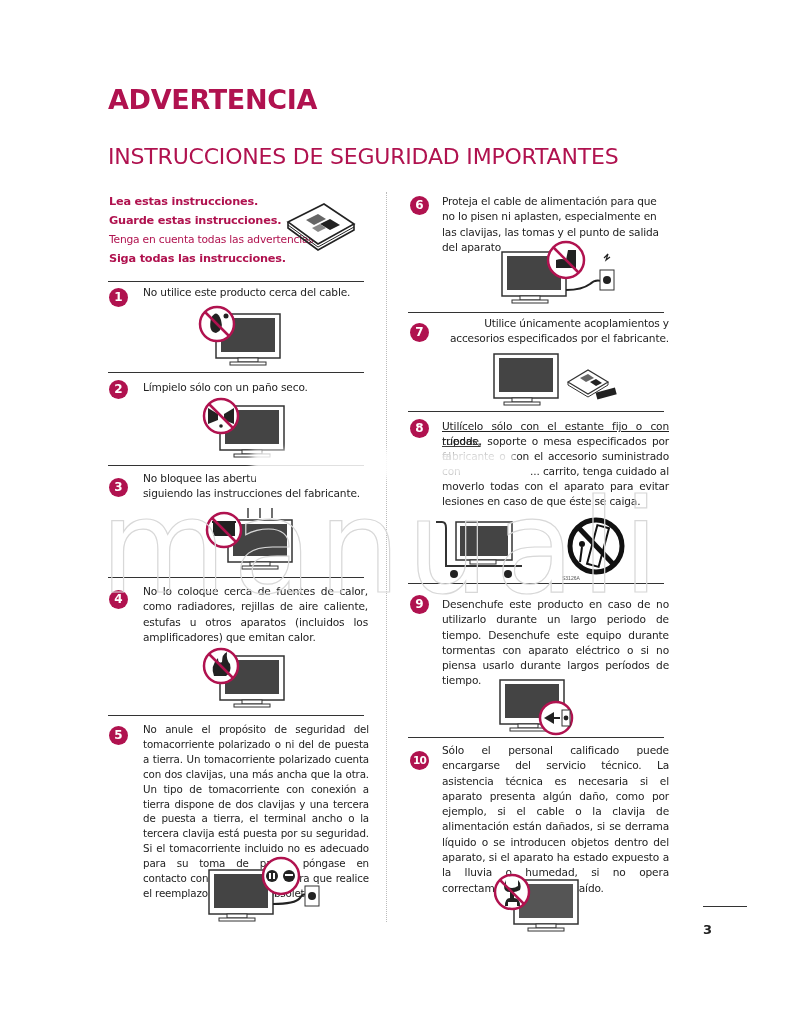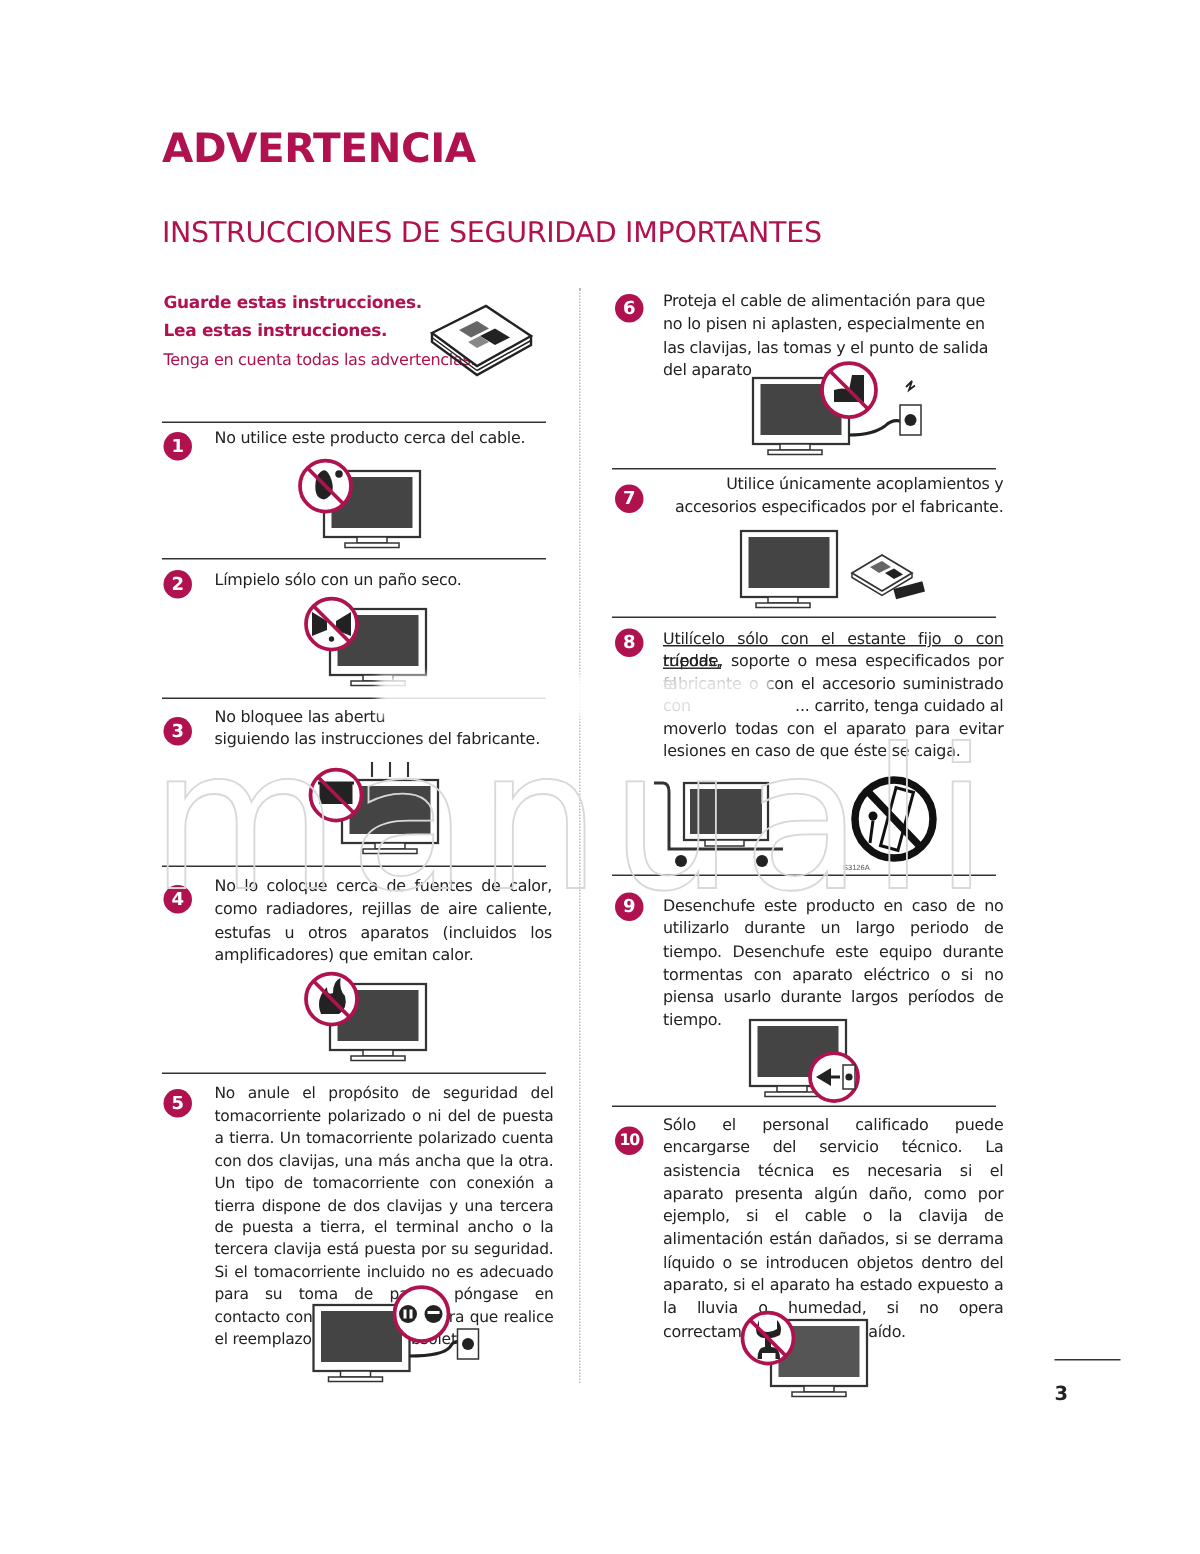--- a/index.html
+++ b/index.html
@@ -3,21 +3,21 @@
 <meta charset="utf-8">
 <style>
   html, body { margin: 0; padding: 0; background: #ffffff; }
   body { width: 800px; height: 1036px; position: relative; overflow: hidden;
          font-family: "DejaVu Sans", sans-serif; color: #222; }
   .page { position: absolute; left: 0; top: 0; width: 728px; height: 1036px; margin-top: 40px; }
 
   .title { position: absolute; left: 108px; top: 44px; margin: 0;
            font-size: 27px; font-weight: bold; color: #b0124f; letter-spacing: -0.3px; }
   .subtitle { position: absolute; left: 108px; top: 104px; margin: 0;
-              font-size: 19px; font-weight: normal; color: #b0124f; letter-spacing: -0.2px; }
+              font-size: 22px; font-weight: normal; color: #b0124f; letter-spacing: -0.2px; }
 
   .intro { position: absolute; left: 109px; top: 152px; width: 200px; }
   .intro div { font-size: 11.3px; font-weight: bold; color: #b0124f; line-height: 19px; white-space: nowrap; letter-spacing: -0.2px; }
   .intro div.thin { font-weight: normal; font-size: 10.7px; }
   .book-icon { position: absolute; left: 284px; top: 160px; width: 72px; height: 52px; }
 
   .col-divider { position: absolute; left: 386px; top: 152px; width: 0; height: 730px;
                  border-left: 1px dotted #bbb; }
 
   .rule { position: absolute; height: 0; border-top: 1.5px solid #333; }
@@ -40,23 +40,24 @@
 </style>
 </head>
 <body>
 
 <div class="page">
 
   <h1 class="title">ADVERTENCIA</h1>
   <h2 class="subtitle">INSTRUCCIONES DE SEGURIDAD IMPORTANTES</h2>
 
   <div class="intro">
+    <div>Lea estas instrucciones.</div>
     <div>Guarde estas instrucciones.</div>
-    <div>Lea estas instrucciones.</div>
     <div class="thin">Tenga en cuenta todas las advertencias.</div>
+    <div>Siga todas las instrucciones.</div>
   </div>
   <svg class="book-icon" viewBox="0 0 72 52">
     <polygon points="4,22 40,4 70,24 34,44" fill="#fff" stroke="#222" stroke-width="1.6"></polygon>
     <polyline points="4,22 4,28 34,50 70,30 70,24" fill="none" stroke="#222" stroke-width="1.6"></polyline>
     <line x1="4" y1="25" x2="34" y2="47" stroke="#222" stroke-width="1"></line>
     <line x1="34" y1="47" x2="70" y2="27" stroke="#222" stroke-width="1"></line>
     <polygon points="22,20 34,14 42,19 30,25" fill="#666"></polygon>
     <polygon points="36,24 46,19 56,25 46,30" fill="#222"></polygon>
     <polygon points="28,28 36,24 42,28 34,32" fill="#888"></polygon>
   </svg>

